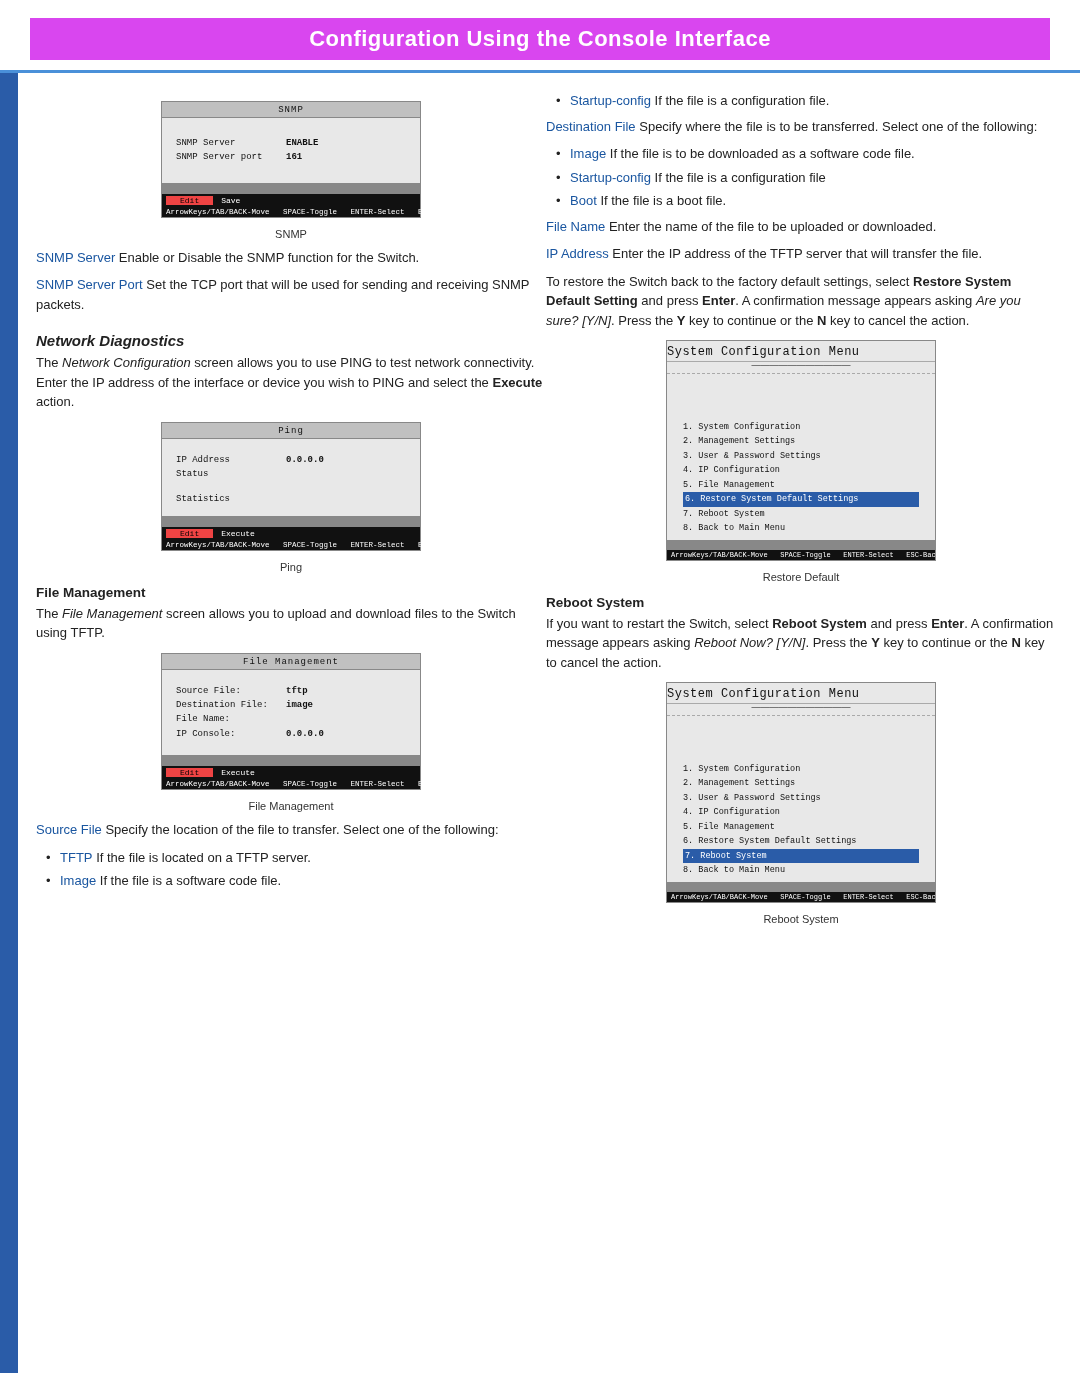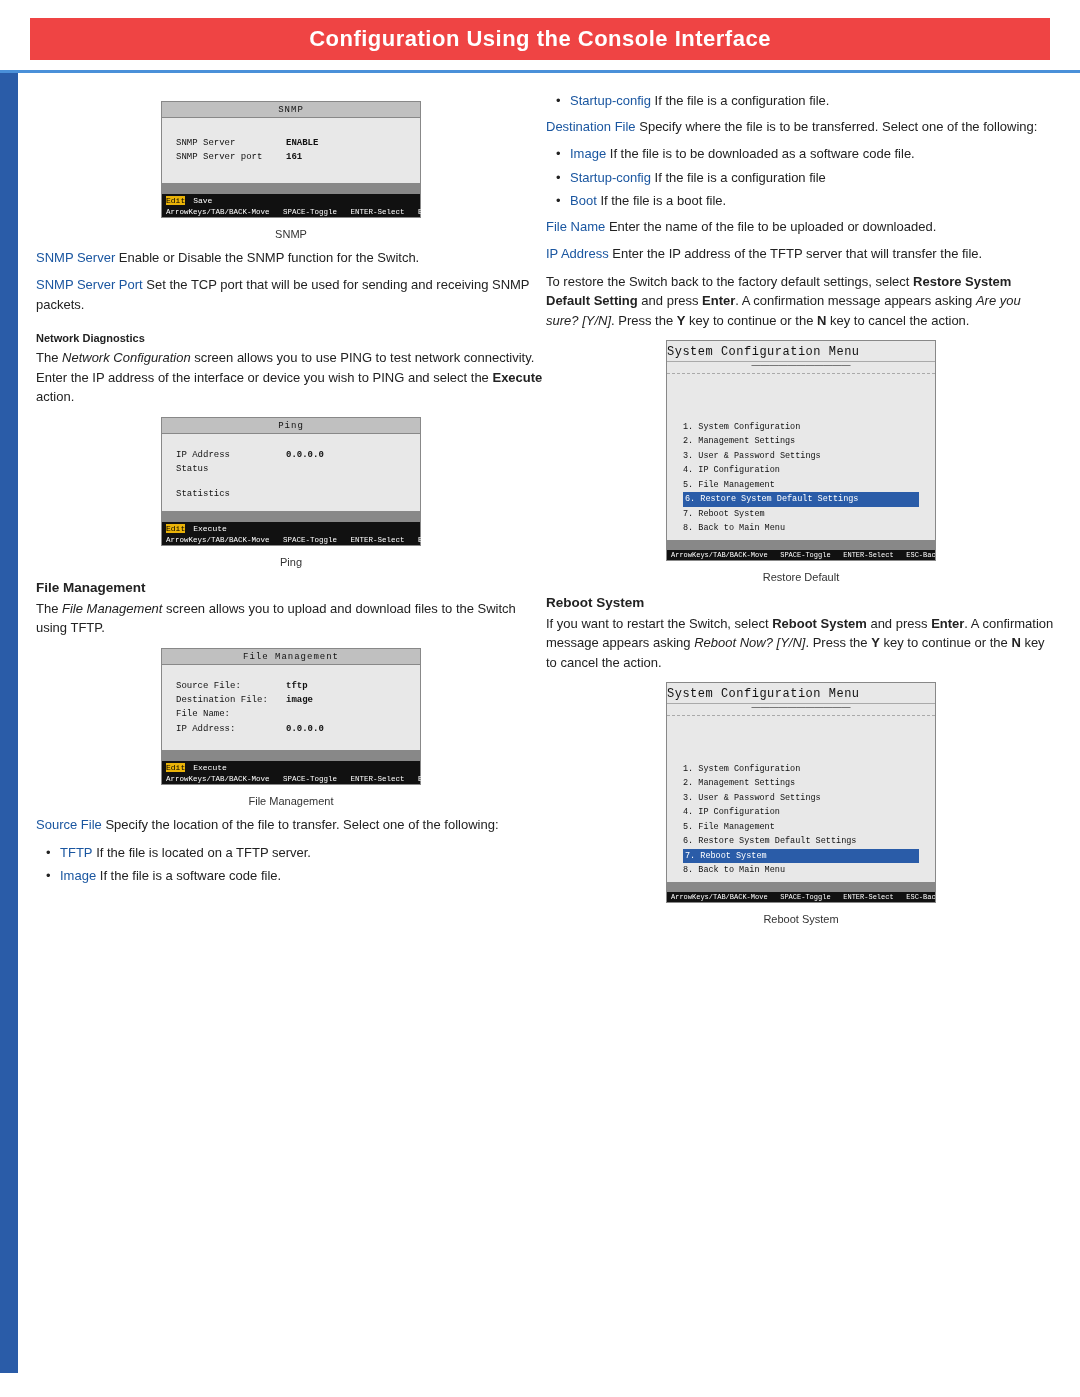--- a/index.html
+++ b/index.html
@@ -26,21 +26,21 @@
       font-weight: 900;
       color: #222;
       font-family: Arial, sans-serif;
       flex: 0 0 auto;
       margin-right: 30px;
     }
     .chapter-subtitle {
       font-size: 22px;
       font-weight: 700;
       color: #fff;
-      background: #ef4444;
+      background: #d946ef;
       padding: 8px 24px 8px 24px;
       flex: 1;
       text-align: center;
       letter-spacing: 0.5px;
     }
 
     
     .page-content {
       display: flex;
       padding: 0;
@@ -104,23 +104,23 @@
     .console-screen .cs-footer {
       background: #111;
       color: #fff;
       font-size: 8px;
       padding: 2px 4px;
       display: flex;
       gap: 8px;
       flex-wrap: wrap;
     }
     .console-screen .cs-footer .cs-menu-item-highlighted {
-      background: #eab308;
+      background: #ef4444;
       color: #000;
-      padding: 0 0;
+      padding: 0 14px;
     }
     .console-screen .cs-status-bar {
       background: #888;
       color: #fff;
       font-size: 8px;
       padding: 1px 4px;
     }
     .console-screen .cs-arrow-bar {
       background: #111;
       color: #fff;
@@ -189,23 +189,24 @@
     p {
       line-height: 1.5;
       margin-bottom: 8px;
     }
     .bold-blue {
       color: #1a56a0;
       font-weight: normal;
     }
     .section-heading {
       font-weight: bold;
-      font-size: 11px;
+      font-size: 15px;
       margin-bottom: 4px;
       margin-top: 18px;
+      font-style: italic;
     }
     .subsection-heading {
       font-weight: bold;
       font-size: 13.5px;
       margin-bottom: 4px;
       margin-top: 12px;
     }
     .bullet-list {
       list-style: none;
       padding-left: 10px;
@@ -322,21 +323,21 @@
           </div>
           <div class="cs-row">
             <span class="cs-label">Destination File:</span>
             <span class="cs-val">image</span>
           </div>
           <div class="cs-row">
             <span class="cs-label">File Name:</span>
             <span class="cs-val"></span>
           </div>
           <div class="cs-row">
-            <span class="cs-label">IP Address:</span>
+            <span class="cs-label">IP Console:</span>
             <span class="cs-val">0.0.0.0</span>
           </div>
           <div style="height:10px;"></div>
         </div>
         <div class="cs-status-bar">&nbsp;</div>
         <div class="cs-footer">
           <span class="cs-menu-item-highlighted">Edit</span>
           <span>Execute</span>
         </div>
         <div class="cs-arrow-bar">ArrowKeys/TAB/BACK-Move &nbsp; SPACE-Toggle &nbsp; ENTER-Select &nbsp; ESC-Back</div>

